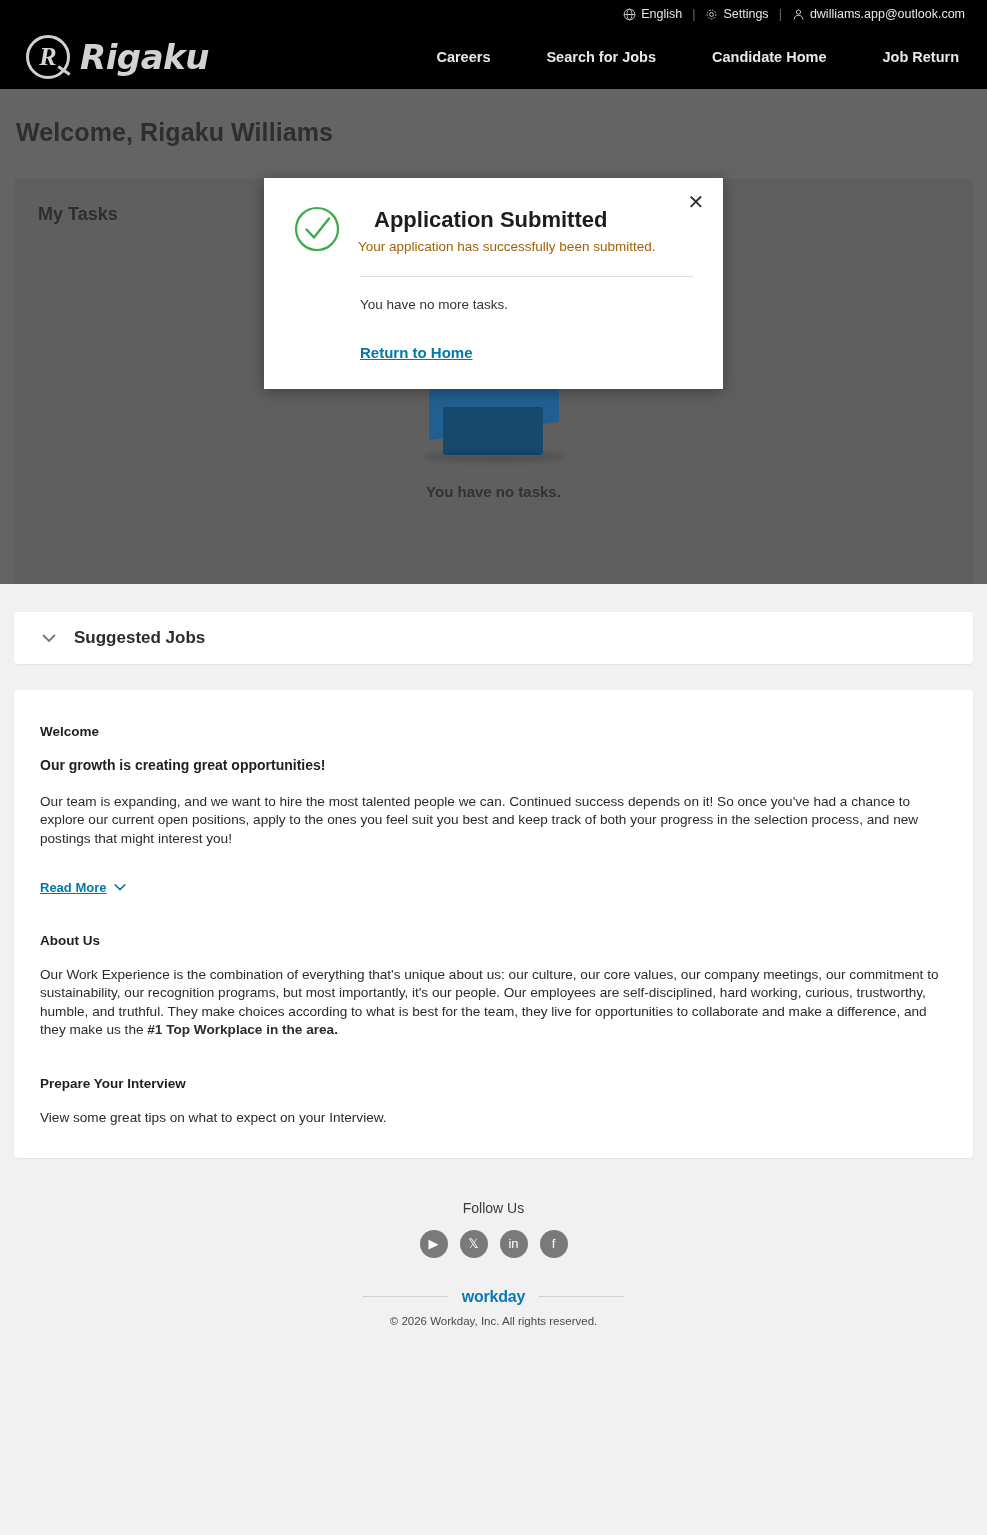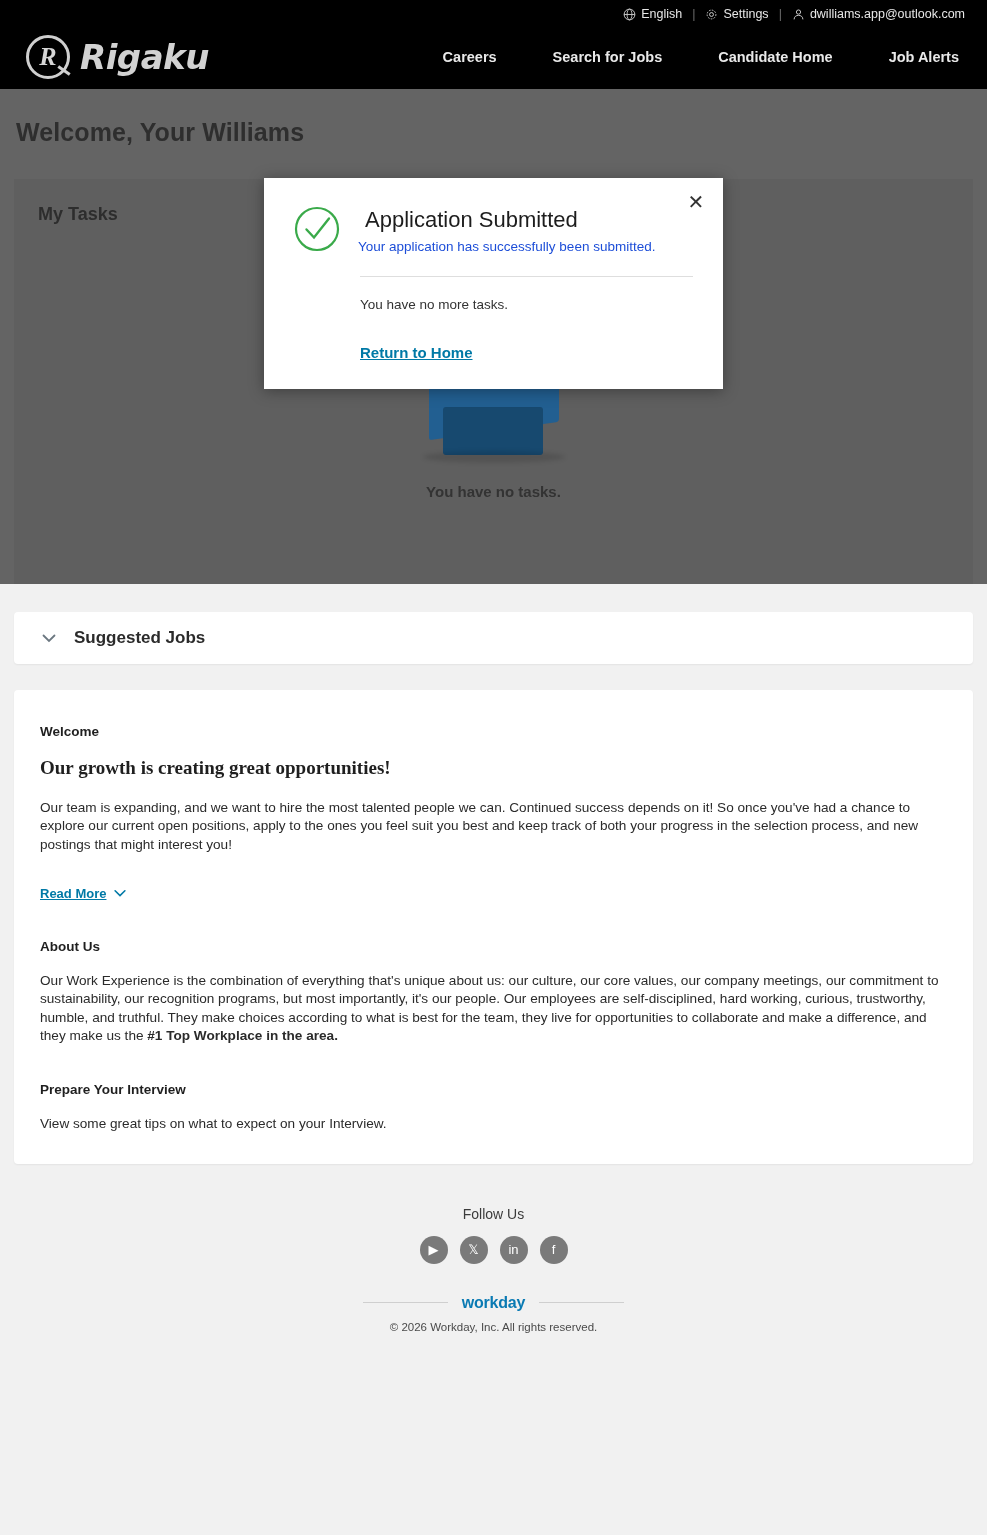--- a/index.html
+++ b/index.html
@@ -191,27 +191,27 @@
     align-items: flex-start;
     gap: 18px;
   }
   .check-circle {
     width: 46px; height: 46px;
     flex: 0 0 46px;
     margin-top: 4px;
   }
   .modal-title {
     font-size: 22px;
-    font-weight: normal;
+    font-weight: bold;
     color: #1d1d1d;
-    margin: 5px 0 6px 7px;
+    margin: 5px 0 6px 16px;
   }
   .modal-sub {
     font-size: 13.5px;
-    color: #1d4ed8;
+    color: #a16207;
   }
   .modal-divider {
     height: 1px;
     background: #dedede;
     margin: 22px 0 0 66px;
   }
   .modal-note {
     font-size: 13.5px;
     color: #333;
     padding: 20px 0 0 66px;
@@ -262,25 +262,24 @@
     box-shadow: 0 1px 2px rgba(0,0,0,0.06);
   }
   .sec-head {
     font-size: 13.5px;
     font-weight: bold;
     color: #1f1f1f;
     margin: 0 0 18px 0;
   }
   .sec-head.spaced { margin-top: 37px; }
   .lead {
-    font-size: 19px;
+    font-size: 14px;
     font-weight: bold;
     color: #1f1f1f;
     margin: 0 0 20px 0;
-    font-family: Liberation Serif, serif;
   }
   .para {
     font-size: 13.6px;
     line-height: 1.35;
     color: #2b2b2b;
     margin: 0;
   }
   .para b { font-weight: bold; }
   .readmore {
     display: inline-flex;
@@ -382,27 +381,27 @@
 
   <div class="brand-row">
     <div class="logo">
       <div class="logo-mark">R</div>
       <div class="logo-word">Rigaku</div>
     </div>
     <div class="mainnav">
       <span>Careers</span>
       <span>Search for Jobs</span>
       <span>Candidate Home</span>
-      <span>Job Alerts</span>
+      <span>Job Return</span>
     </div>
   </div>
 </div>
 
 <div class="dim-zone">
-  <div class="welcome-title">Welcome, Your Williams</div>
+  <div class="welcome-title">Welcome, Rigaku Williams</div>
 
   <div class="tasks-card">
     <div class="tasks-title">My Tasks</div>
     <div class="tasks-empty-art">
       <div class="box-top"></div>
       <div class="box-bottom"></div>
       <div class="box-shadow"></div>
     </div>
     <div class="tasks-empty-text">You have no tasks.</div>
   </div>

